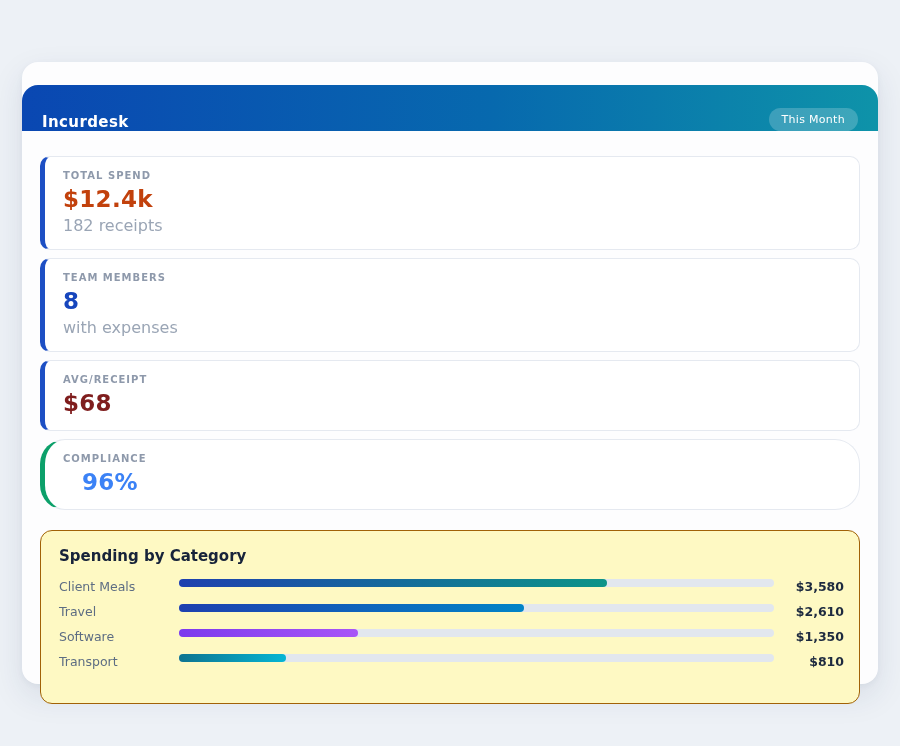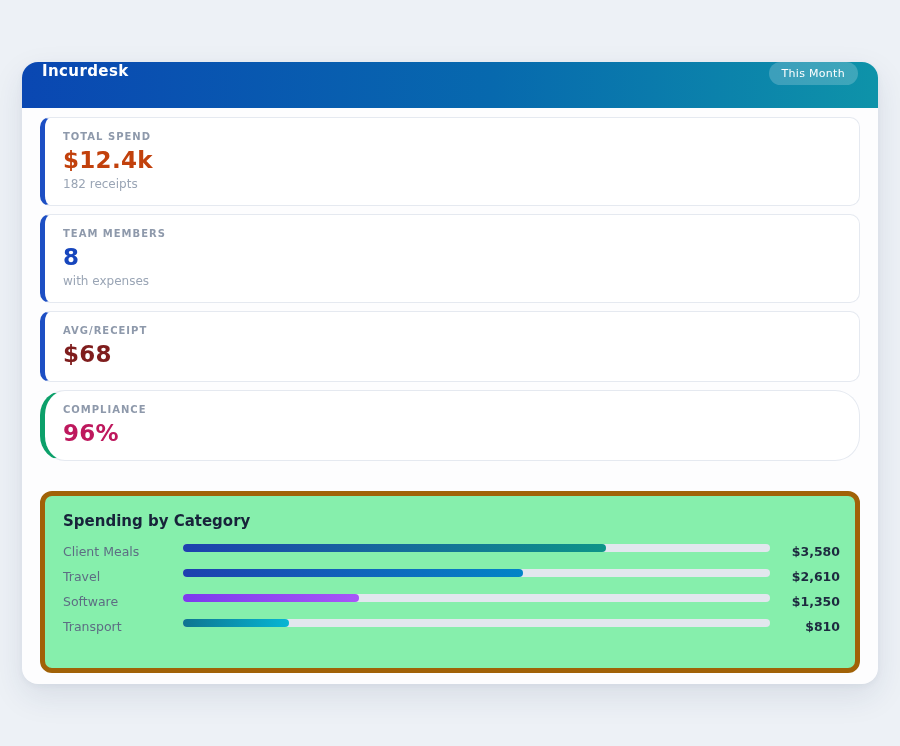--- a/index.html
+++ b/index.html
@@ -16,42 +16,43 @@
     width: 856px; height: 622px;
     background: #fdfdfe;
     border-radius: 16px;
     box-shadow: 0 12px 32px rgba(30, 50, 90, 0.10), 0 2px 6px rgba(30,50,90,0.05);
   }
   .app-header {
     height: 46px;
     border-radius: 16px 16px 0 0;
     background: linear-gradient(90deg, #0a47b2 0%, #0769ae 55%, #0e93a9 100%);
     display: flex;
-    align-items: flex-start;
+    align-items: flex-end;
     justify-content: space-between;
     padding: 0 20px;
+    margin-top: 23px;
   }
   .app-title {
     color: #ffffff;
     font-size: 15px;
     font-weight: bold;
     letter-spacing: 0.4px;
   }
   .period-badge {
     background: rgba(255,255,255,0.20);
     color: #ffffff;
     font-size: 11px;
     font-weight: normal;
     letter-spacing: 0.3px;
     padding: 5px 13px;
     border-radius: 999px;
     cursor: pointer;
   }
   .main {
-    padding: 9px 18px 22px 18px;
+    padding: 25px 18px 22px 18px;
   }
   .stat-card {
     background: #ffffff;
     border: 1px solid #e5e9f0;
     border-left-width: 5px;
     border-left-style: solid;
     border-radius: 10px;
     padding: 13px 18px 14px 18px;
     margin-bottom: 8px;
   }
@@ -61,28 +62,28 @@
     letter-spacing: 1px;
     color: #8e99ab;
   }
   .stat-value {
     font-size: 23px;
     font-weight: bold;
     margin-top: 5px;
     letter-spacing: 0.3px;
   }
   .stat-sub {
-    font-size: 12px;
+    font-size: 16px;
     color: #9aa5b5;
     margin-top: 4px;
   }
   .chart-card {
-    margin-top: 30px;
-    background: #86efac;
-    border: 5px solid #a16207;
+    margin-top: 20px;
+    background: #fef9c3;
+    border: 1px solid #a16207;
     border-radius: 12px;
     padding: 16px 15px 24px 18px;
   }
   .chart-title {
     font-size: 15px;
     font-weight: bold;
     color: #17233a;
     margin-bottom: 14px;
   }
   .chart-row {
@@ -136,21 +137,21 @@
           <div class="stat-label">TEAM MEMBERS</div>
           <div class="stat-value" style="color: rgb(23, 70, 189);">8</div>
           <div class="stat-sub">with expenses</div>
         </div>
         <div class="stat-card" style="border-left-color: rgb(29, 79, 196);">
           <div class="stat-label">AVG/RECEIPT</div>
           <div class="stat-value" style="color: #7f1d1d;">$68</div>
         </div>
         <div class="stat-card" style="border-left-color: rgb(12, 160, 106); border-radius: 25px;">
           <div class="stat-label">COMPLIANCE</div>
-          <div class="stat-value" style="color: #be185d;">96%</div>
+          <div class="stat-value" style="color: #3b82f6; margin-left: 19px;">96%</div>
         </div>
       </div>
     <section class="chart-card">
       <h2 class="chart-title">Spending by Category</h2>
       <div id="rows">
           <div class="chart-row">
             <div class="row-label">Client Meals</div>
             <div class="row-track" style="background: rgb(226, 231, 238);">
               <div class="row-fill" style="width: 72%; background: linear-gradient(90deg, rgb(30, 64, 175), rgb(13, 148, 136));"></div>
             </div>

